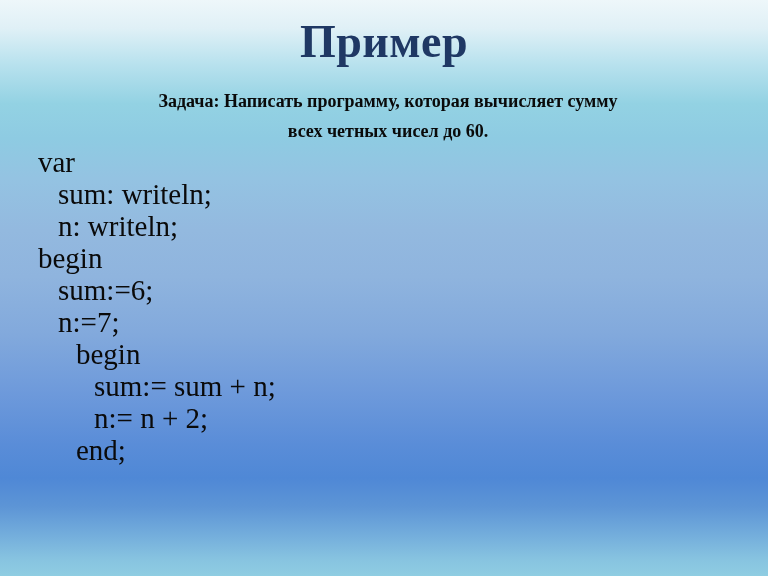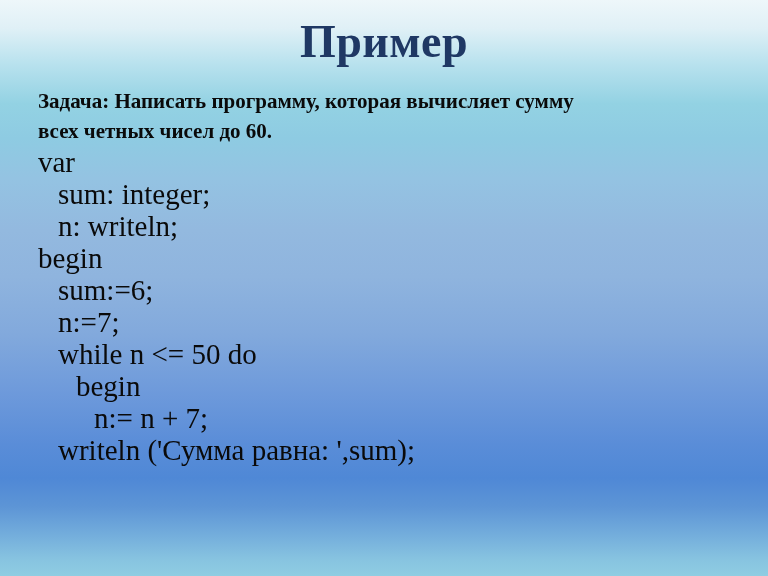--- a/index.html
+++ b/index.html
@@ -55,24 +55,25 @@
   }
   #body-block {
     position: absolute;
     top: 86px;
     left: 38px;
     width: 700px;
   }
   .task-line {
     font-family: "Liberation Serif", "DejaVu Serif", serif;
     font-weight: bold;
-    font-size: 21px;
+    font-size: 18px;
     line-height: 30px;
     color: #0a0a0a;
     white-space: pre;
+    text-align: center;
   }
   .code-line {
     font-family: "Liberation Serif", "DejaVu Serif", serif;
     font-weight: normal;
     font-size: 29px;
     line-height: 32px;
     color: #0a0a0a;
     white-space: pre;
   }
   .ind-0 { padding-left: 0px; }
@@ -88,26 +89,26 @@
   <div id="title">Пример</div>
 
   <div id="body-block">
 
     <div class="task-line">Задача: Написать программу, которая вычисляет сумму</div>
 
     <div class="task-line">всех четных чисел до 60.</div>
 
     <div id="code-block">
         <div class="code-line ind-0">var</div>
-        <div class="code-line ind-1">sum: integer;</div>
+        <div class="code-line ind-1">sum: writeln;</div>
         <div class="code-line ind-1">n: writeln;</div>
         <div class="code-line ind-0">begin</div>
         <div class="code-line ind-1">sum:=6;</div>
         <div class="code-line ind-1">n:=7;</div>
-        <div class="code-line ind-1">while n &lt;= 50 do</div>
         <div class="code-line ind-2">begin</div>
-        <div class="code-line ind-3">n:= n + 7;</div>
-        <div class="code-line ind-1">writeln ('Сумма равна: ',sum);</div>
+        <div class="code-line ind-3">sum:= sum + n;</div>
+        <div class="code-line ind-3">n:= n + 2;</div>
+        <div class="code-line ind-2">end;</div>
       </div>
 
   </div>
 
 </div>
 
 </body></html>

